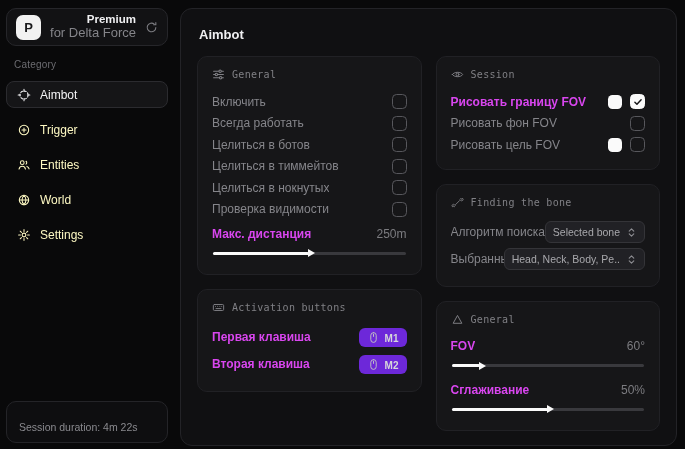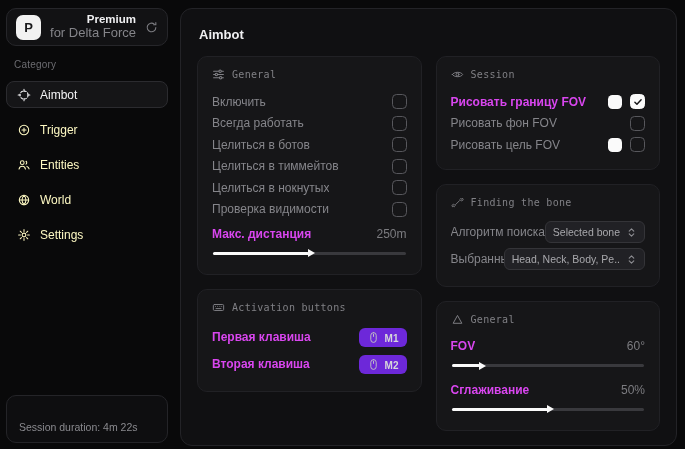--- a/index.html
+++ b/index.html
@@ -34,21 +34,21 @@
     display:flex; align-items:center; gap:9px; height:27px; padding:0 10px;
     border-radius:8px; border:1px solid transparent; margin-bottom:8px;
     font-size:12px; color:#fef9c3; cursor:pointer;
   }
   .nav-item.selected { background:#151517; border-color:#2b2b2f; color:#f2f2f4; }
   .nav-item .ic { width:14px; height:14px; flex-shrink:0; }
 
   .sidebar-spacer { flex:1; }
   .session-card {
     background:#0e0e10; border:1px solid #242428; border-radius:10px;
-    height:48px; display:flex; align-items:flex-end; padding:6px 12px 9px 12px;
+    height:42px; display:flex; align-items:flex-end; padding:6px 12px 9px 12px;
   }
   .session-text { font-size:10.5px; color:#8a8a8f; }
 
   
   .main {
     margin:8px 8px 0 6px; width:497px; height:438px;
     background:#101012; border:1px solid #232327; border-radius:12px;
     padding:14px 16px; overflow:hidden;
   }
   .page-title { font-size:13px; font-weight:bold; color:#f0f0f2; margin:4px 0 14px 2px; }

